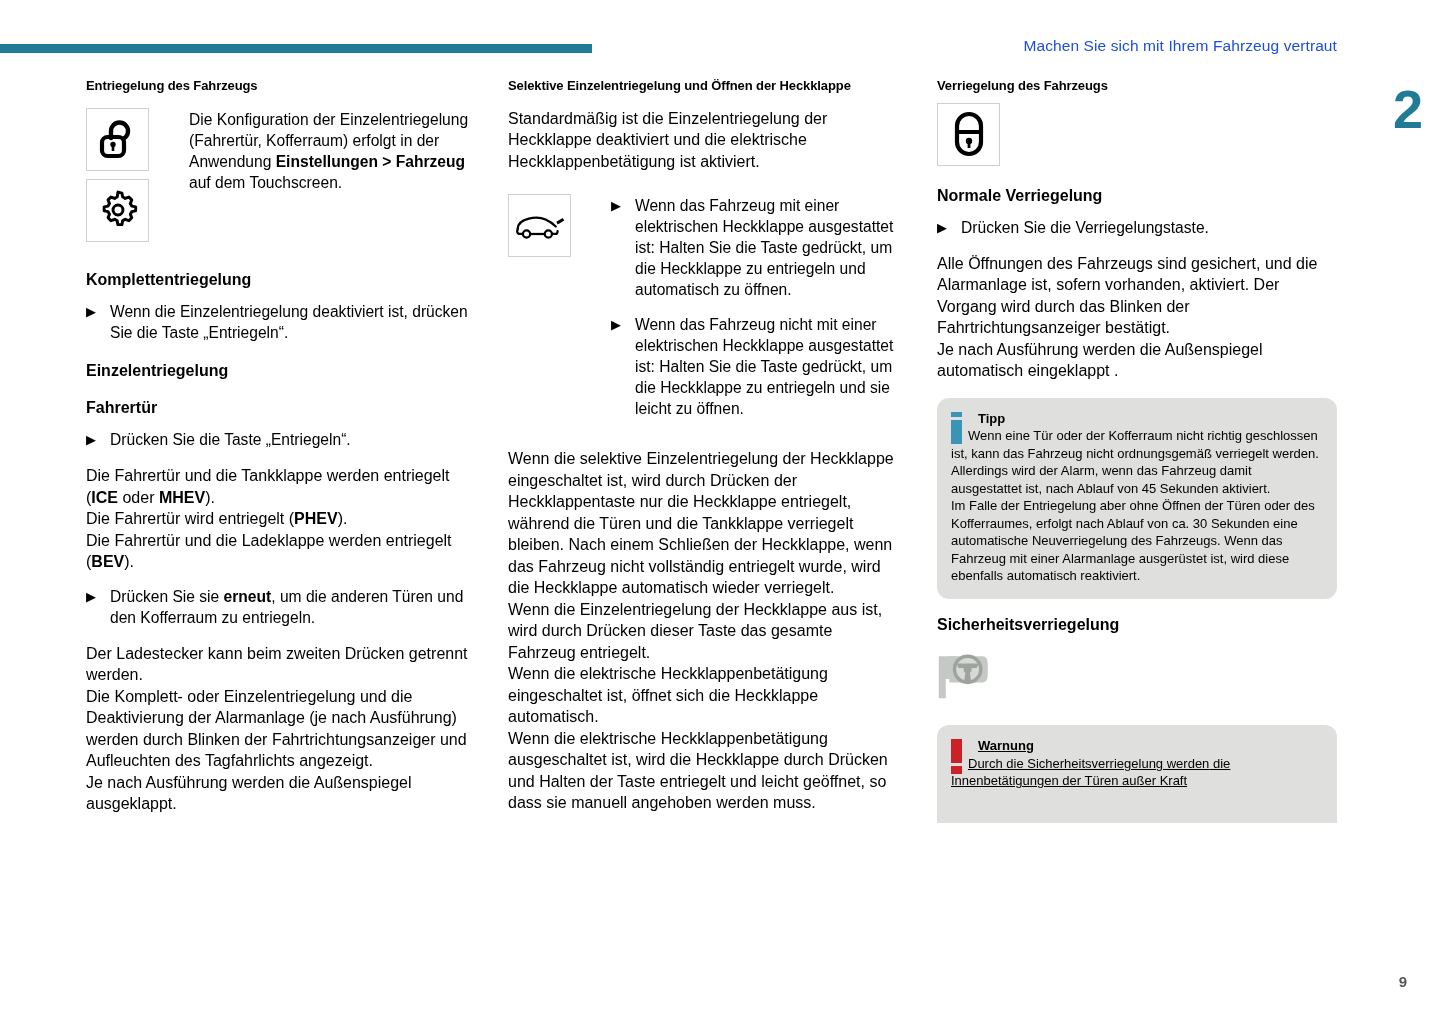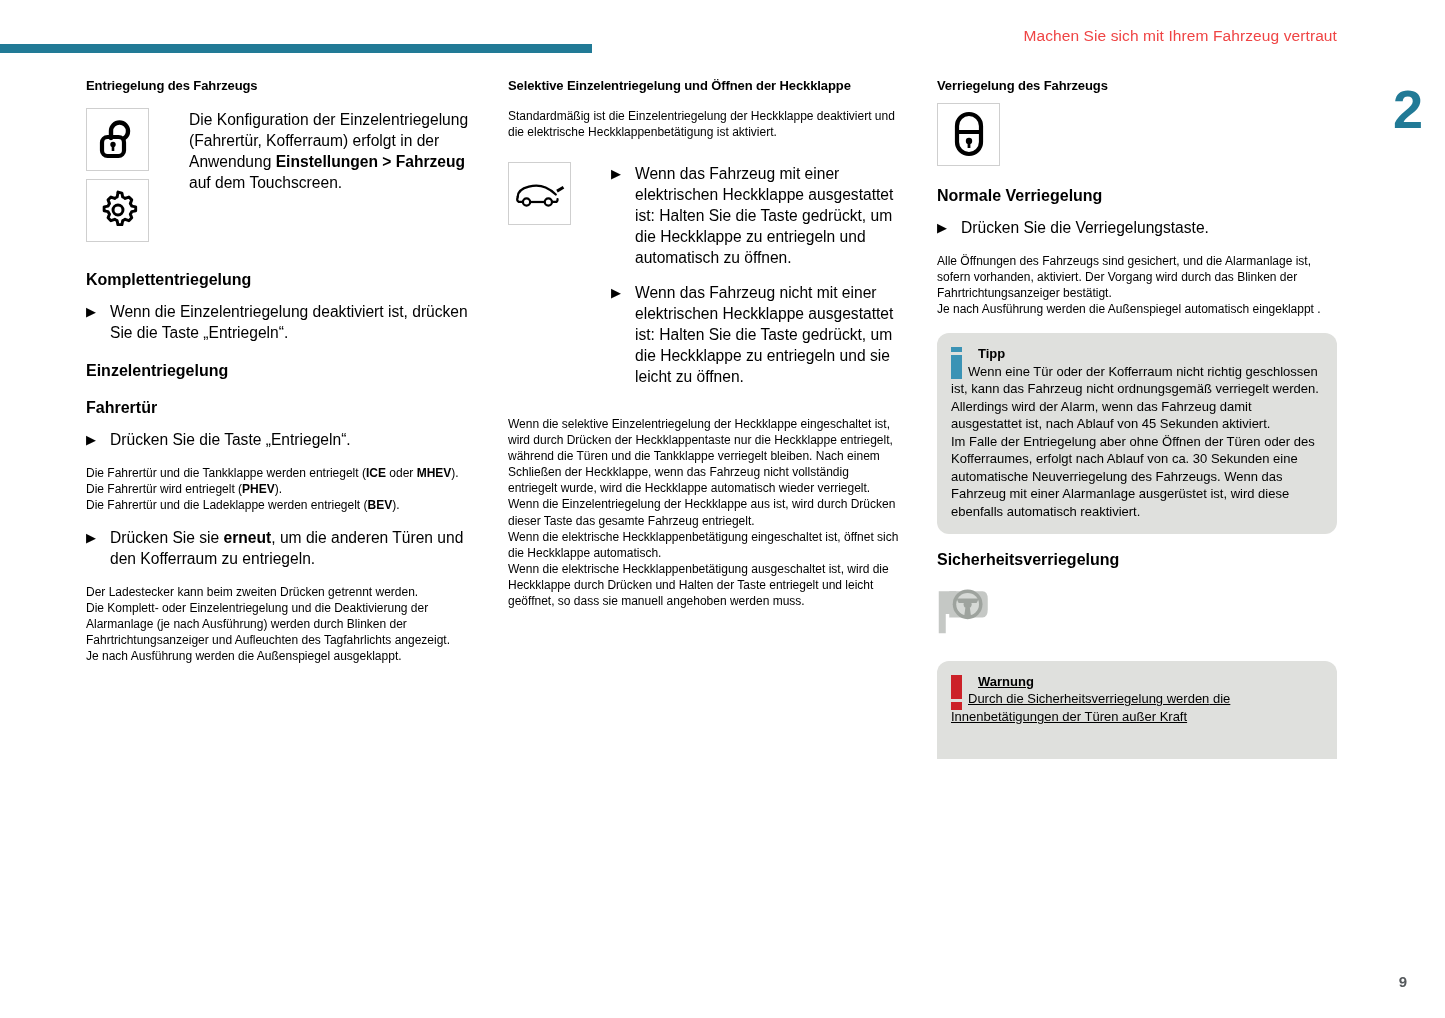--- a/index.html
+++ b/index.html
@@ -17,23 +17,23 @@
 
   
   .header-rule {
     position: absolute;
     left: 0; top: 44px;
     width: 592px; height: 9px;
     background: #217a96;
   }
   .header-title {
     position: absolute;
-    right: 108px; top: 27px;
+    right: 108px; top: 37px;
     font-size: 15.5px;
-    color: #ef4444;
+    color: #1d4ed8;
     letter-spacing: .1px;
     white-space: nowrap;
   }
   .chapter-number {
     position: absolute;
     right: 22px; top: 82px;
     font-size: 54px;
     font-weight: bold;
     color: #217a96;
     line-height: 1;
@@ -65,21 +65,21 @@
   }
   h3.sub {
     font-size: 16px;
     font-weight: bold;
     margin: 20px 0 11px 0;
     line-height: 1.3;
   }
   h3.sub.tight { margin-top: 17px; }
 
   p.body {
-    font-size: 12px;
+    font-size: 16px;
     line-height: 1.345;
     margin: 0 0 14px 0;
   }
 
   
   .bullet {
     display: flex;
     font-size: 15.6px;
     line-height: 1.345;
     margin: 0 0 14px 0;

